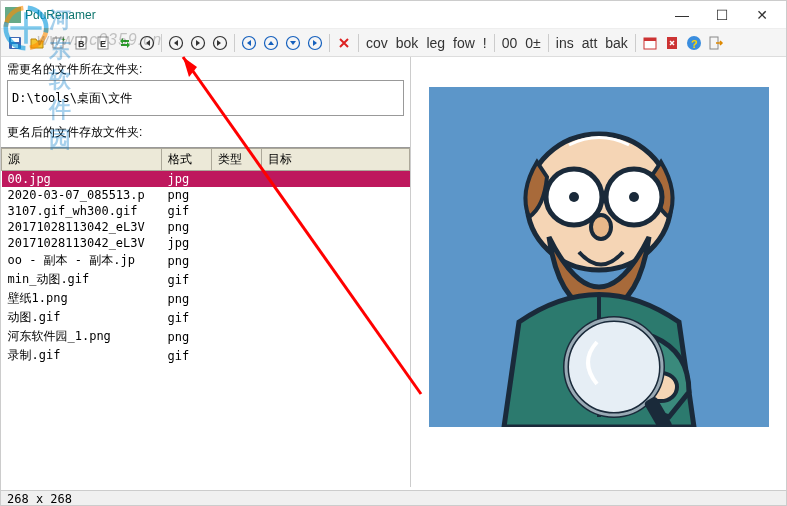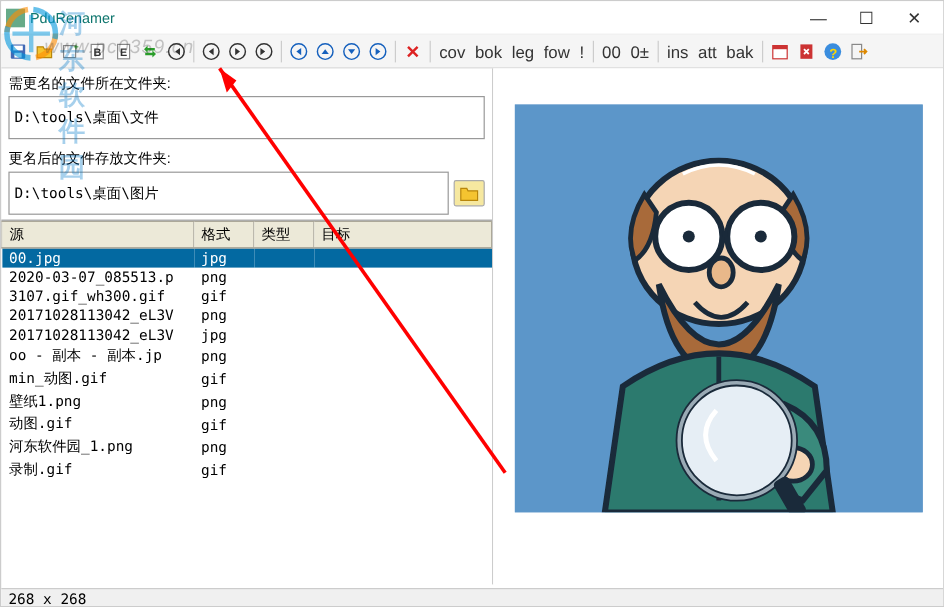--- a/index.html
+++ b/index.html
@@ -18,21 +18,21 @@
 .left-panel { width: 410px; display: flex; flex-direction: column; border-right: 1px solid #ccc; }
 .path-section { padding: 4px 6px; }
 .path-label { font-size: 12px; color: #000; margin-bottom: 2px; }
 .path-row { display: flex; align-items: center; gap: 4px; }
 .path-input { flex: 1; height: 36px; border: 1px solid #999; padding: 0 4px; font-size: 12px; font-family: SimSun, monospace; }
 .browse-btn { width: 26px; height: 22px; background: #f6e8a0; border: 1px solid #aaa; display: flex; align-items: center; justify-content: center; border-radius: 2px; }
 .table-wrap { flex: 1; overflow: auto; border-top: 1px solid #999; }
 table { width: 100%; border-collapse: collapse; font-size: 12px; }
 thead th { background: #ece9d8; border: 1px solid #aca899; text-align: left; padding: 2px 6px; font-weight: normal; font-family: SimSun; position: sticky; top: 0; }
 tbody td { padding: 1px 6px; font-family: SimSun, monospace; white-space: nowrap; }
-tbody tr.selected { background: #0369a1; color: #fff; }
+tbody tr.selected { background: #be185d; color: #fff; }
 .right-panel { flex: 1; display: flex; align-items: flex-start; justify-content: center; padding: 30px 10px 10px 10px; background: #fff; }
 .preview-img { width: 340px; height: 340px; background: #5c96c9; position: relative; overflow: hidden; }
 .status-bar { position: absolute; bottom: 0; left: 0; right: 0; height: 15px; background: #f0f0f0; border-top: 1px solid #ccc; padding: 1px 6px; font-size: 12px; font-family: monospace; }
 .watermark { position: absolute; top: 0; left: -10px; pointer-events: none; z-index: 1000; }
 .wm-logo { position: absolute; top: 4px; left: 12px; width: 46px; height: 46px; }
 .wm-text1 { position: absolute; top: 4px; left: 58px; font-size: 22px; font-weight: bold; color: rgba(0,120,200,0.35); font-family: "Microsoft YaHei"; letter-spacing: 2px; }
 .wm-text2 { position: absolute; top: 30px; left: 46px; font-size: 16px; font-style: italic; color: rgba(58,58,58,0.28); font-family: Arial; letter-spacing: 1px; }
 .arrow-svg { position: absolute; top: 48px; left: 160px; z-index: 999; pointer-events: none; }
 </style>
 </head>
@@ -185,28 +185,20 @@
 <div class="content">
   <div class="left-panel">
     <div class="path-section">
       <div class="path-label">需更名的文件所在文件夹:</div>
       <div class="path-row">
         <input class="path-input" value="D:\tools\桌面\文件" style="">
       </div>
     </div>
     <div class="path-section">
       <div class="path-label">更名后的文件存放文件夹:</div>
-      <div class="path-row">
-        <input class="path-input" value="D:\tools\桌面\图片" style="">
-        <div class="browse-btn">
-          <svg width="16" height="14" viewBox="0 0 16 14">
-              <path d="M1 3h5l1 2h8v8H1z" fill="#f4c430" stroke="#b8860b"></path>
-            </svg>
-        </div>
-      </div>
     </div>
     <div class="table-wrap">
       <table>
         <thead>
             <tr id="thead-row">
               <th style="width: 160px;">源</th>
               <th style="width: 50px;">格式</th>
               <th style="width: 50px;">类型</th>
               <th>目标</th>
             </tr>

